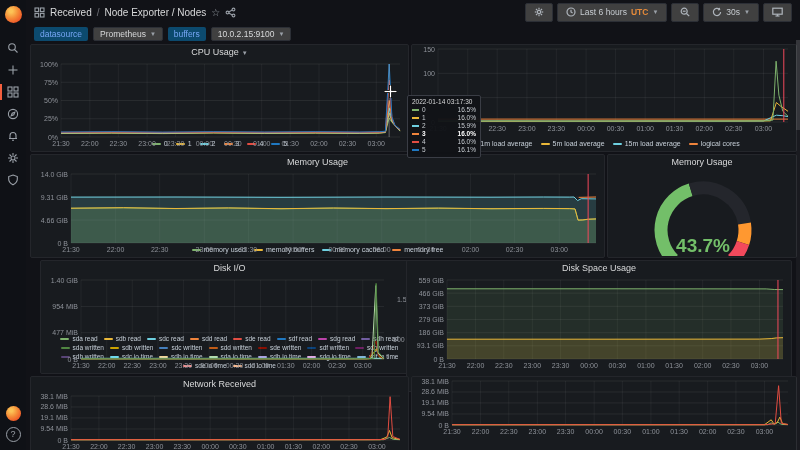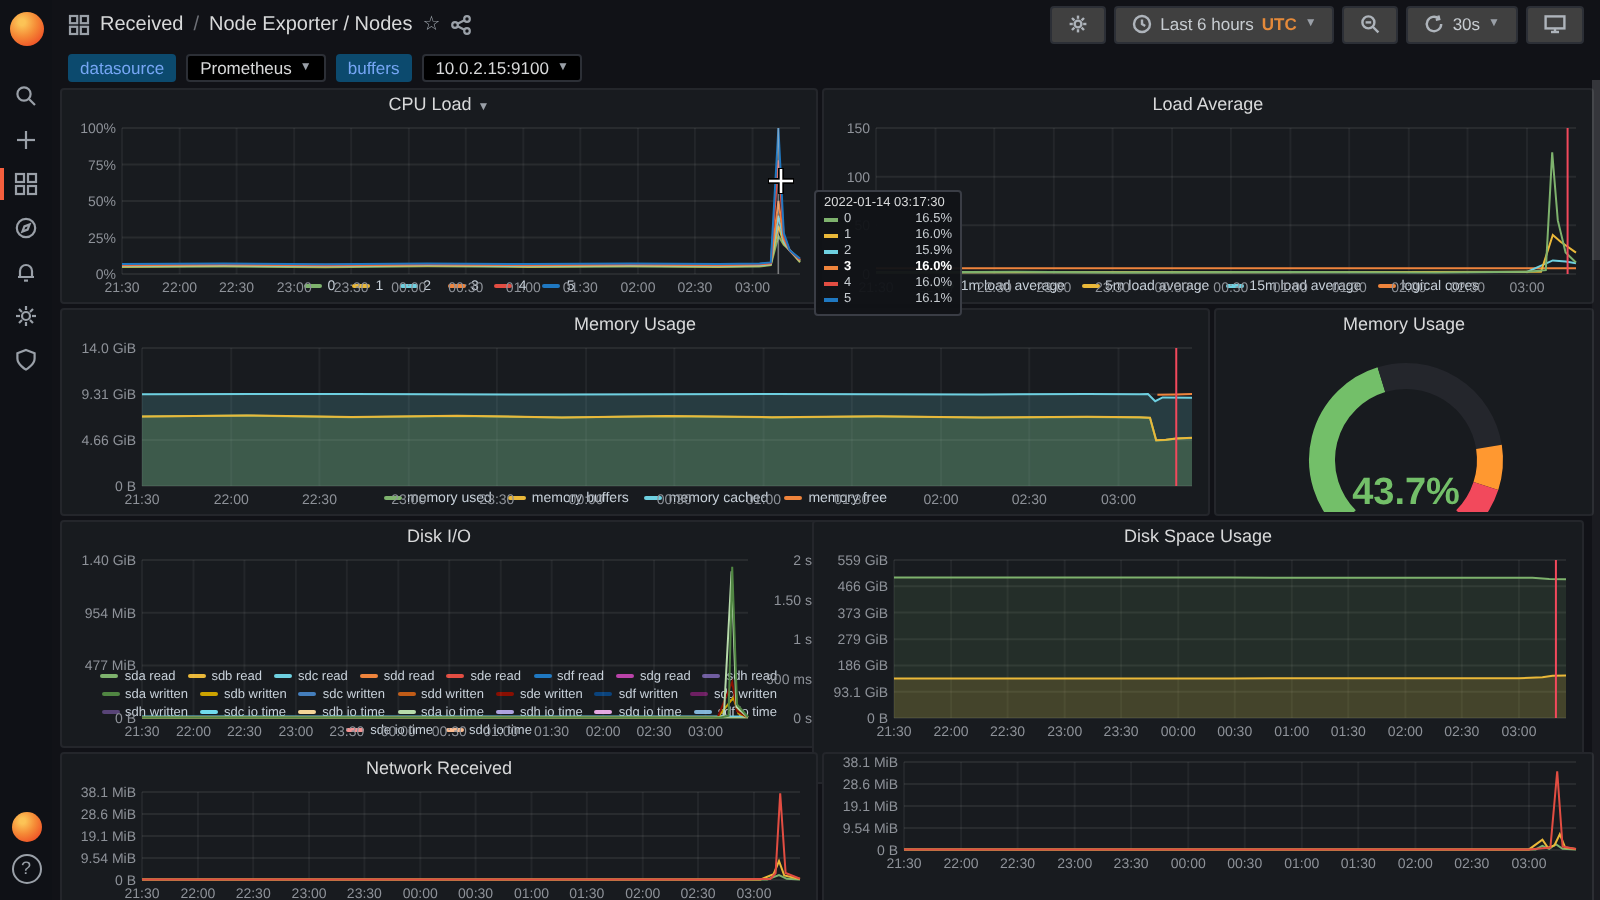--- a/index.html
+++ b/index.html
@@ -27,21 +27,21 @@
   .star{color:#9aa0a8;font-size:10px}
   .tb-right{display:flex;align-items:center;gap:4px}
   .tb-btn{height:17px;display:flex;align-items:center;gap:4px;background:#404040;border:1px solid #2c2f36;
           border-radius:2px;padding:0 8px;font-size:8.5px;color:#c7ccd1;cursor:pointer}
   .tb-btn svg{stroke:#aeb4bb;fill:none;stroke-width:1.2}
   .tb-btn .utc{color:#e58a3a;font-weight:bold}
   .caret{font-size:6px;color:#9aa0a8}
   .subbar{position:absolute;left:26px;top:24px;height:19px;display:flex;align-items:center;gap:5px;
           padding:0 8px;z-index:20}
   .chip-label{background:#0c4a6e;color:#76a6f5;font-size:8.5px;padding:2px 6px;border-radius:2px}
-  .chip-value{background:#000000;border:1px solid #2c2f36;color:#d8d9da;font-size:8.5px;
+  .chip-value{background:#404040;border:1px solid #2c2f36;color:#d8d9da;font-size:8.5px;
               padding:1px 6px;border-radius:2px;display:flex;align-items:center;gap:4px;cursor:pointer}
   
   .panel{position:absolute;background:#181b1f;border:1px solid #24262b;border-radius:2px;
          box-sizing:border-box;display:flex;flex-direction:column;overflow:hidden}
   .panel-title{height:15px;line-height:15px;text-align:center;font-size:9px;color:#d8d9da;flex:none;cursor:pointer}
   .panel-title .caret{margin-left:3px}
   .chart{flex:1;position:relative;min-height:0}
   .legend{flex:none;display:flex;flex-wrap:wrap;justify-content:center;column-gap:8px;row-gap:1px;
           font-size:7px;color:#c7d0d9;padding:0 4px 3px;line-height:8px}
   .legend.small{font-size:6.5px;column-gap:6px}
@@ -199,21 +199,21 @@
       <span class="caret">▼</span>
     </span>
   <span class="chip-label">buffers</span>
   <span class="chip-value">
       <span>10.0.2.15:9100</span>
       <span class="caret">▼</span>
     </span>
 </div>
 
 <div class="panel" style="left:30px;top:44px;width:379px;height:108px">
-  <div class="panel-title"><span>CPU Load</span><span class="caret">▼</span></div>
+  <div class="panel-title"><span>CPU Usage</span><span class="caret">▼</span></div>
   <div class="chart"><svg width="377" height="88">
         <line x1="30" x2="369" y1="77" y2="77" stroke="rgba(255,255,255,0.07)"></line>
         <text class="tick" x="27" y="79.5" text-anchor="end">0%</text>
         <line x1="30" x2="369" y1="58.75" y2="58.75" stroke="rgba(255,255,255,0.07)"></line>
         <text class="tick" x="27" y="61.25" text-anchor="end">25%</text>
         <line x1="30" x2="369" y1="40.5" y2="40.5" stroke="rgba(255,255,255,0.07)"></line>
         <text class="tick" x="27" y="43" text-anchor="end">50%</text>
         <line x1="30" x2="369" y1="22.25" y2="22.25" stroke="rgba(255,255,255,0.07)"></line>
         <text class="tick" x="27" y="24.75" text-anchor="end">75%</text>
         <line x1="30" x2="369" y1="4" y2="4" stroke="rgba(255,255,255,0.07)"></line>
@@ -254,21 +254,20 @@
       <span class="litem"><i style="background: rgb(126, 178, 109);"></i>0</span>
       <span class="litem"><i style="background: rgb(234, 184, 57);"></i>1</span>
       <span class="litem"><i style="background: rgb(110, 208, 224);"></i>2</span>
       <span class="litem"><i style="background: rgb(239, 132, 60);"></i>3</span>
       <span class="litem"><i style="background: rgb(226, 77, 66);"></i>4</span>
       <span class="litem"><i style="background: rgb(31, 120, 193);"></i>5</span>
     </div>
 </div>
 
 <div class="panel" style="left:411px;top:44px;width:386px;height:108px">
-  <div class="panel-title">Load Average</div>
   <div class="chart"><svg width="384" height="88">
         <line x1="26" x2="376" y1="77" y2="77" stroke="rgba(255,255,255,0.07)"></line>
         <text class="tick" x="23" y="79.5" text-anchor="end">0</text>
         <line x1="26" x2="376" y1="52.66666666666667" y2="52.66666666666667" stroke="rgba(255,255,255,0.07)"></line>
         <text class="tick" x="23" y="55.16666666666667" text-anchor="end">50</text>
         <line x1="26" x2="376" y1="28.333333333333336" y2="28.333333333333336" stroke="rgba(255,255,255,0.07)"></line>
         <text class="tick" x="23" y="30.833333333333336" text-anchor="end">100</text>
         <line x1="26" x2="376" y1="4" y2="4" stroke="rgba(255,255,255,0.07)"></line>
         <text class="tick" x="23" y="6.5" text-anchor="end">150</text>
         <line x1="26" x2="26" y1="4" y2="77" stroke="rgba(255,255,255,0.05)"></line>
@@ -366,21 +365,21 @@
       <svg id="gauge-svg" width="190" height="86">
         <path d="M 65.30 89.70 A 42 42 0 0 1 82.71 19.84" fill="none" stroke="#73BF69" stroke-width="13"></path>
         <path d="M 82.71 19.84 A 42 42 0 0 1 136.48 53.43" fill="none" stroke="#24262c" stroke-width="13"></path>
         <path d="M 136.48 53.43 A 42 42 0 0 1 134.94 72.98" fill="none" stroke="#FF9830" stroke-width="13"></path>
         <path d="M 134.94 72.98 A 42 42 0 0 1 124.70 89.70" fill="none" stroke="#F2495C" stroke-width="13"></path>
         <text x="95" y="82" text-anchor="middle" font-size="19" font-weight="bold" fill="#73BF69" font-family="Liberation Sans, sans-serif">43.7%</text>
       </svg>
     </div>
 </div>
 
-<div class="panel" style="left:30px;top:260px;width:379px;height:114px">
+<div class="panel" style="left:40px;top:260px;width:379px;height:114px">
   <div class="panel-title">Disk I/O</div>
   <div class="chart"><svg width="377" height="94">
         <line x1="40" x2="343" y1="83" y2="83" stroke="rgba(255,255,255,0.07)"></line>
         <text class="tick" x="37" y="85.5" text-anchor="end">0 B</text>
         <line x1="40" x2="343" y1="56.70428571428571" y2="56.70428571428571" stroke="rgba(255,255,255,0.07)"></line>
         <text class="tick" x="37" y="59.20428571428571" text-anchor="end">477 MiB</text>
         <line x1="40" x2="343" y1="30.40857142857142" y2="30.40857142857142" stroke="rgba(255,255,255,0.07)"></line>
         <text class="tick" x="37" y="32.90857142857142" text-anchor="end">954 MiB</text>
         <line x1="40" x2="343" y1="4" y2="4" stroke="rgba(255,255,255,0.07)"></line>
         <text class="tick" x="37" y="6.5" text-anchor="end">1.40 GiB</text>

